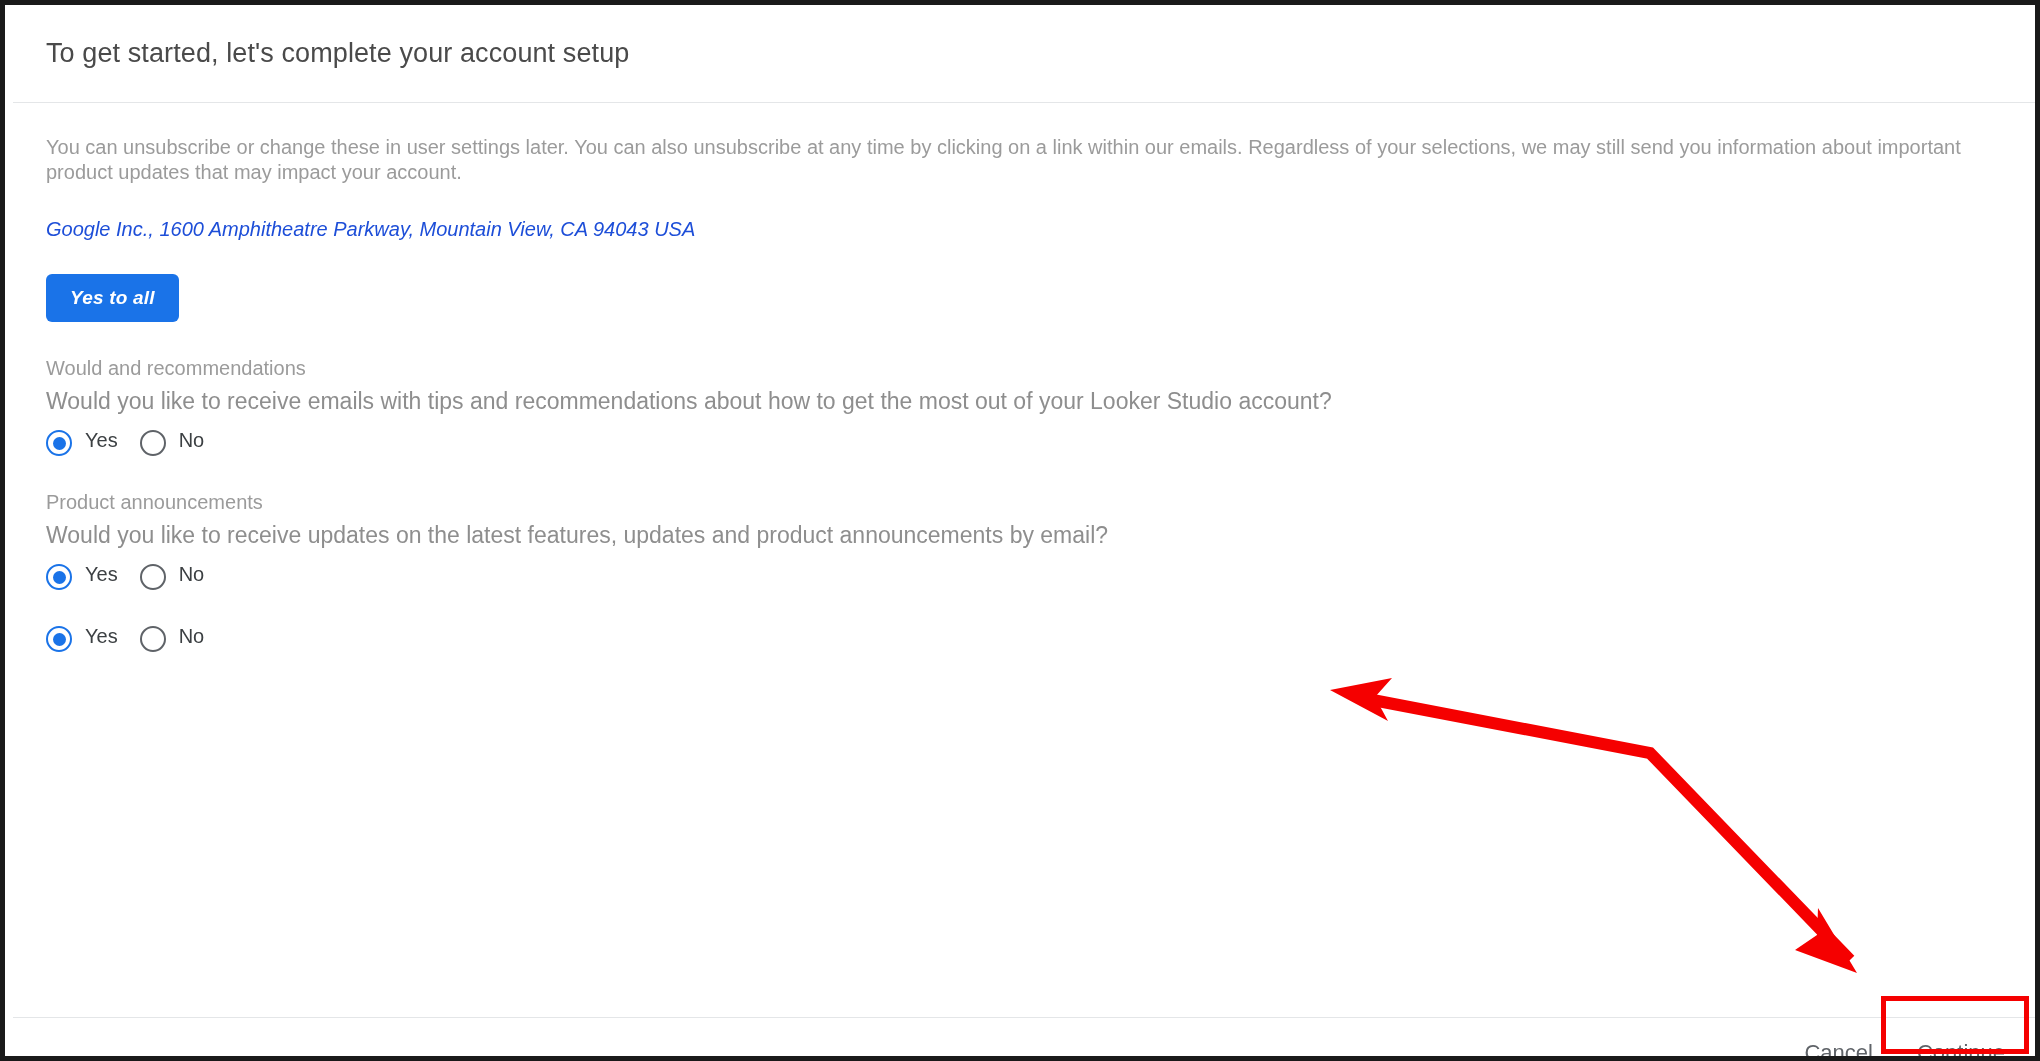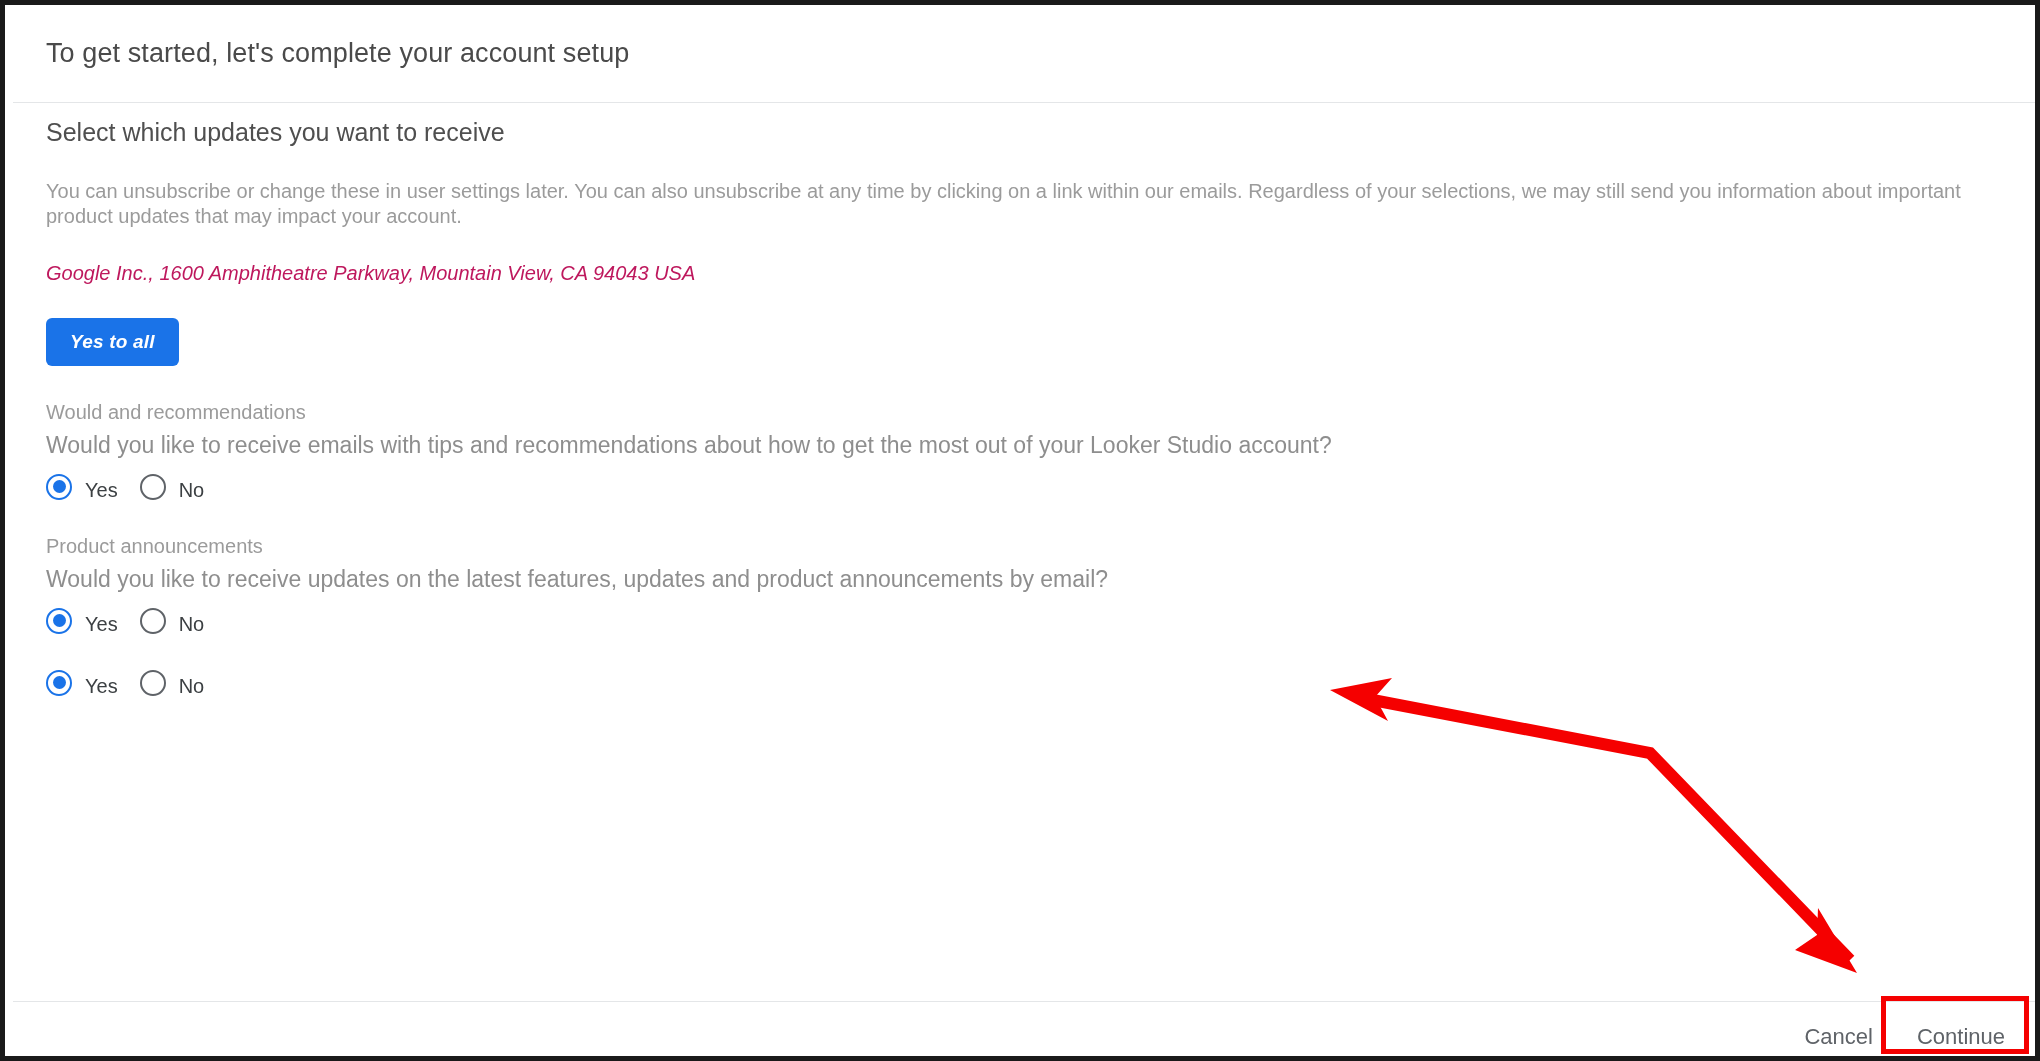--- a/index.html
+++ b/index.html
@@ -76,21 +76,21 @@
   .section-desc {
     margin-top: 32px;
     font-size: 20px;
     color: #9b9b9b;
     line-height: 1.26;
     max-width: 1960px;
   }
   .address {
     margin-top: 34px;
     font-size: 20px;
-    color: #be185d;
+    color: #1d4ed8;
     font-style: italic;
     line-height: 1;
   }
 
   .yes-to-all-btn {
     margin-top: 35px;
     display: inline-flex;
     align-items: center;
     justify-content: center;
     height: 48px;
@@ -121,21 +121,21 @@
     line-height: 1;
   }
   .radio-row {
     margin-top: 17px;
     display: flex;
     align-items: center;
     gap: 0;
   }
   .radio-option {
     display: flex;
-    align-items: flex-end;
+    align-items: flex-start;
     cursor: pointer;
     margin-right: 22px;
   }
   .radio-mark {
     width: 26px;
     height: 26px;
     border-radius: 50%;
     box-sizing: border-box;
     border: 2px solid #5f6368;
     position: relative;
@@ -203,21 +203,20 @@
 <div id="screen">
 
   <div class="dialog">
 
     <div class="dialog-header">
       <div class="dialog-title">To get started, let's complete your account setup</div>
     </div>
 
     <div class="dialog-body">
 
-      <div class="section-title">Select which updates you want to receive</div>
       <div class="section-desc">You can unsubscribe or change these in user settings later. You can also unsubscribe at any time by clicking on a link within our emails. Regardless of your selections, we may still send you information about important product updates that may impact your account.</div>
       <div class="address">Google Inc., 1600 Amphitheatre Parkway, Mountain View, CA 94043 USA</div>
 
       <button class="yes-to-all-btn">Yes to all</button>
 
       
       <div class="pref-group">
         <div class="pref-name">Would and recommendations</div>
         <div class="pref-question">Would you like to receive emails with tips and recommendations about how to get the most out of your Looker Studio account?</div>
         <div class="radio-row">

